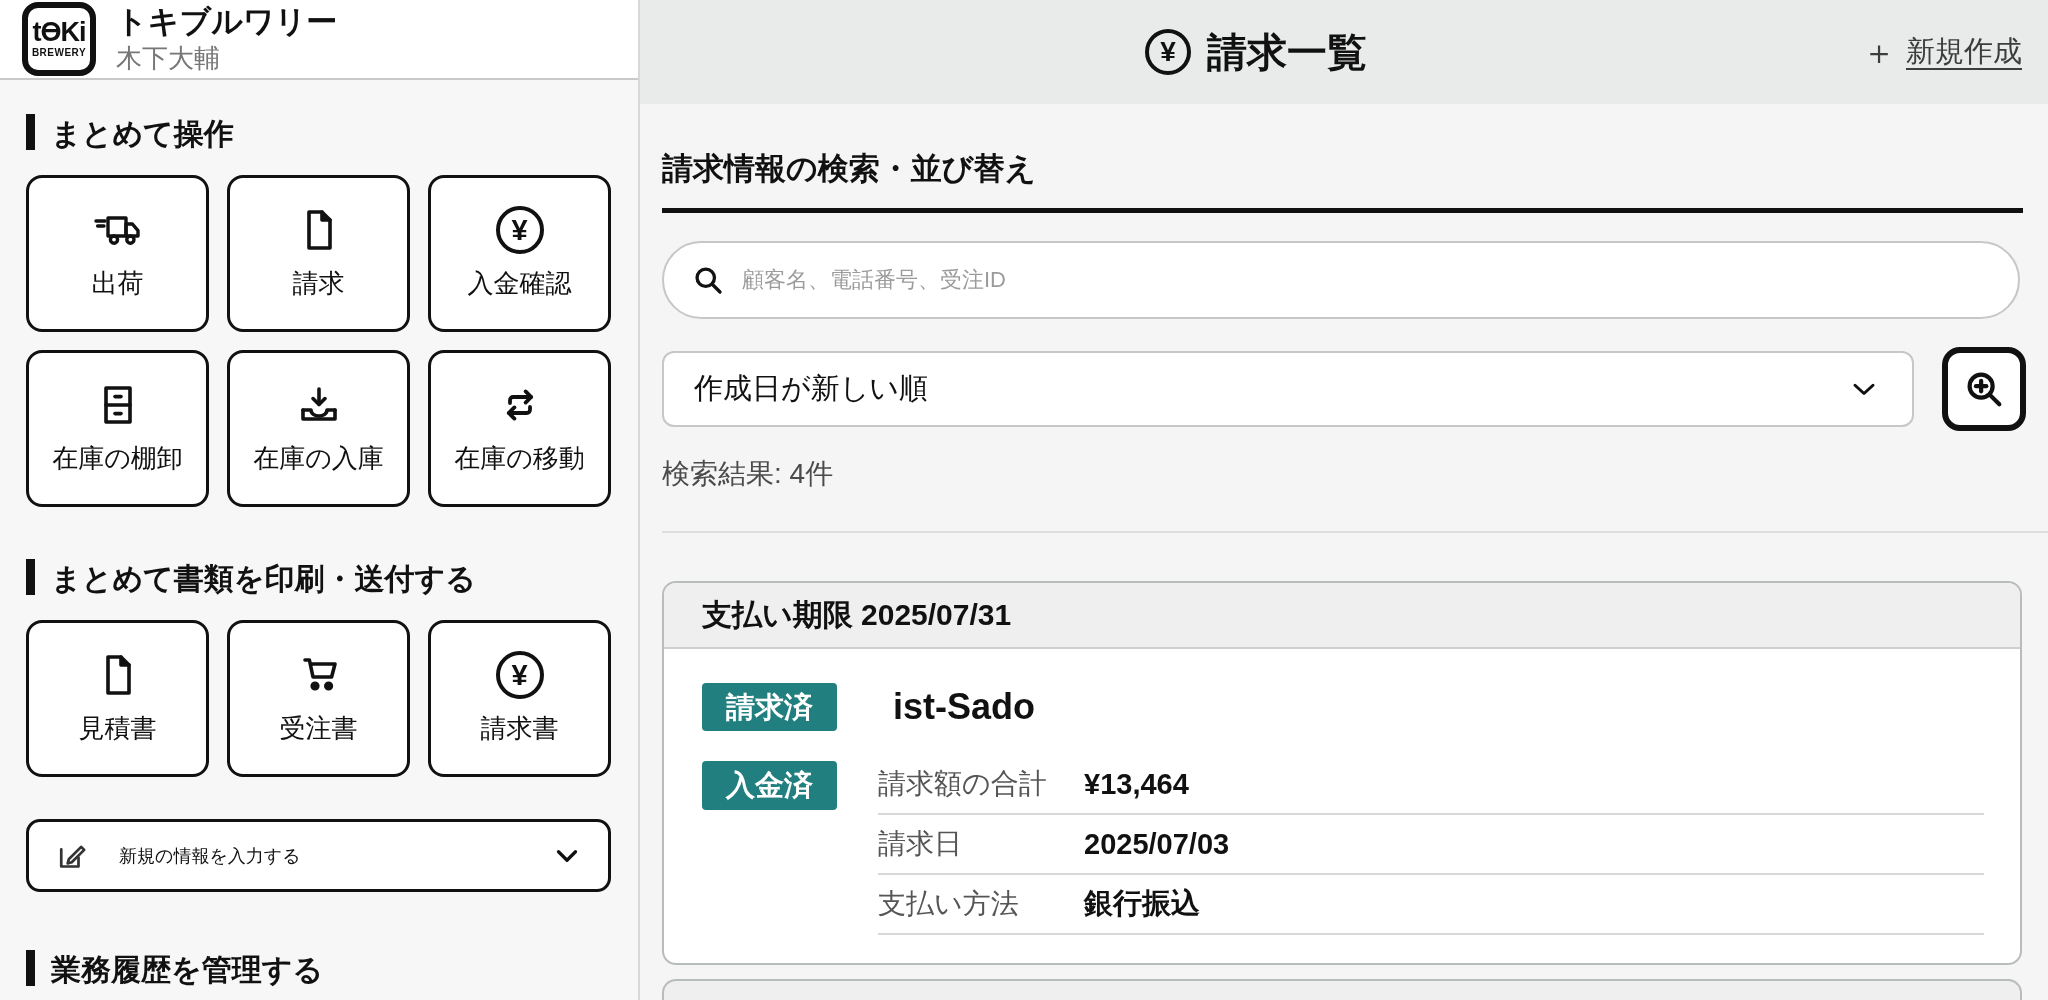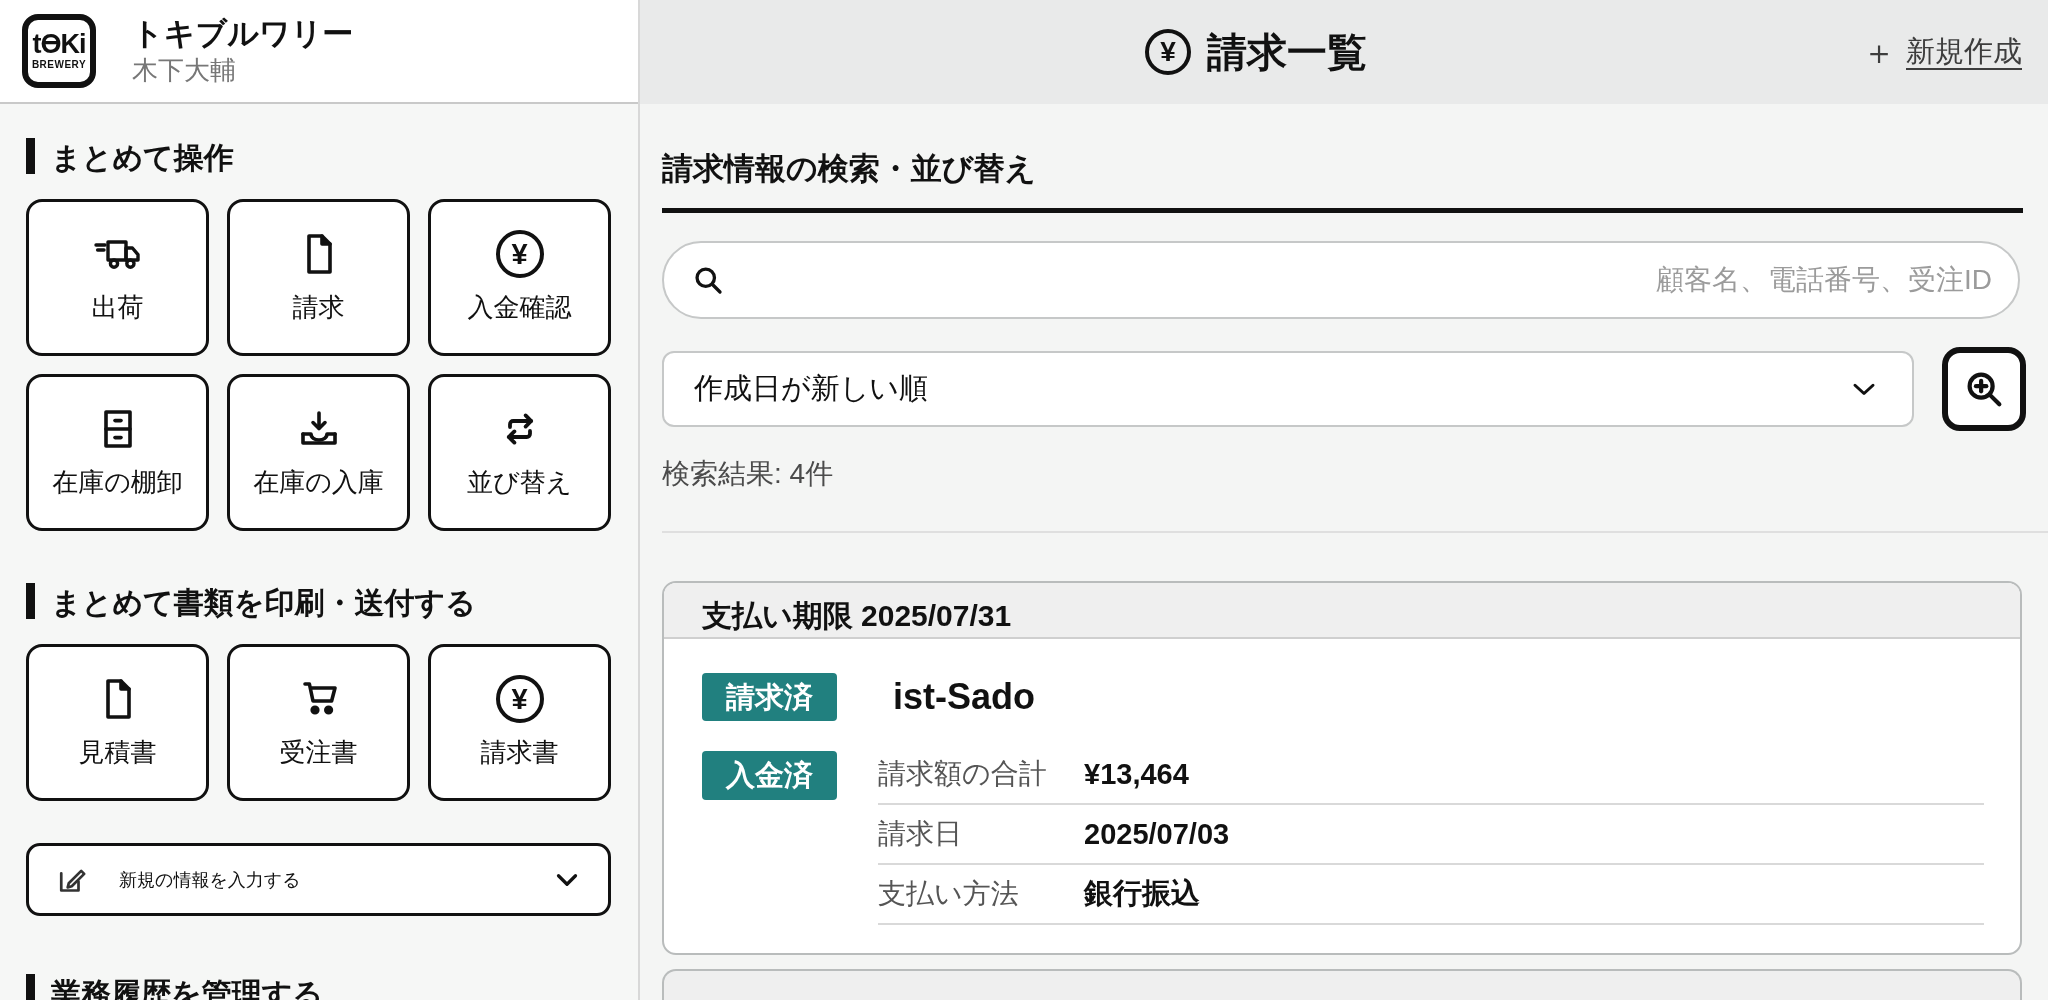--- a/index.html
+++ b/index.html
@@ -2,22 +2,22 @@
 <html><head>
 <meta charset="utf-8">
 <style>
   * { margin:0; padding:0; box-sizing:border-box; }
   html,body { width:2048px; height:1000px; overflow:hidden;
     font-family:"Liberation Sans","DejaVu Sans",sans-serif; background:#f4f5f4; color:#111; }
 
   
   #sidebar { position:absolute; left:0; top:0; width:640px; height:1000px;
     background:#f6f7f6; border-right:2px solid #d8d8d8; overflow:hidden; }
-  .profile { height:104px; background:#fff; border-bottom:2px solid #c9c9c9;
-    display:flex; align-items:center; padding:0 22px;gap:16px; }
+  .profile { height:80px; background:#fff; border-bottom:2px solid #c9c9c9;
+    display:flex; align-items:center; padding:0 22px; }
   .logo-box { width:74px; height:74px; border:6px solid #111; border-radius:16px;
     display:flex; flex-direction:column; align-items:center; justify-content:center;
     background:#fff; margin-right:20px; flex:none; }
   .logo-line1 { font-size:27px; font-weight:800; letter-spacing:-1px; line-height:1; }
   .logo-line2 { font-size:10px; font-weight:700; letter-spacing:.5px; line-height:1.3; }
   .company { font-size:31px; font-weight:700; line-height:1.25; }
   .user { font-size:26px; color:#777; line-height:1.25; }
   .side-body { padding:0 26px; }
   .section-title { display:flex; align-items:flex-start; gap:16px; }
   .section-bar { width:9px; height:36px; background:#111; flex:none; }
@@ -50,37 +50,37 @@
     display:flex; align-items:center; gap:10px; cursor:pointer; color:#3d3d3d; }
   .plus-glyph { font-size:34px; font-weight:400; line-height:1; }
   .create-label { font-size:29px; text-decoration:underline;
     text-underline-offset:7px; text-decoration-thickness:2px; }
   .content { padding-left:22px; }
   .search-heading { margin-top:44px; font-size:31px; font-weight:700; }
   .heading-rule { width:1361px; height:5px; background:#111; margin-top:18px; }
   .search-box { margin-top:28px; width:1358px; height:78px; background:#fff;
     border:2px solid #c6c8c8; border-radius:39px; display:flex; align-items:center;
     padding:0 26px; }
-  .search-box input { border:none; outline:none; flex:1; font-size:28px; margin-left:16px;
-    font-family:inherit; color:#222; background:transparent;text-align:right; }
+  .search-box input { border:none; outline:none; flex:1; font-size:22px; margin-left:16px;
+    font-family:inherit; color:#222; background:transparent; }
   .search-box input::placeholder { color:#9b9b9b; }
   .sort-row { margin-top:28px; display:flex; align-items:center; gap:28px; }
   .sort-select { width:1252px; height:76px; background:#fff; border:2px solid #c6c8c8;
     border-radius:12px; display:flex; align-items:center; justify-content:space-between;
     padding:0 30px; cursor:pointer; }
   .sort-value { font-size:29px; }
   .zoom-btn { width:84px; height:84px; background:#fff; border:6px solid #111;
     border-radius:18px; display:flex; align-items:center; justify-content:center; cursor:pointer; }
   .result-count { margin-top:24px; font-size:28px; color:#4b4b4b; }
   .list-divider { margin-top:38px; width:1386px; height:2px; background:#dfdfdf; }
 
   .card { margin-top:48px; width:1360px; background:#fff; border:2px solid #b9bcbc;
     border-radius:14px; overflow:hidden; }
-  .card-header { height:56px; background:#efefef; border-bottom:2px solid #cfcfcf;
-    display:flex; align-items:flex-end; padding:0 38px; }
+  .card-header { height:66px; background:#efefef; border-bottom:2px solid #cfcfcf;
+    display:flex; align-items:center; padding:0 38px; }
   .due-label { font-size:30px; font-weight:700; }
   .card-body { padding:26px 36px 0 38px; }
   .customer-row { display:flex; align-items:center; height:64px; }
   .badge { display:inline-flex; align-items:center; justify-content:center;
     background:#21807f; color:#fff; font-size:29px; font-weight:700;
     padding:7px 24px; border-radius:4px; line-height:1.2; }
   .customer-name { font-size:36px; font-weight:800; margin-left:56px; }
   .rows-wrap { display:flex; margin-top:16px; }
   .badge-col { width:176px; flex:none; padding-top:6px; }
   .rows-col { flex:1; }
@@ -155,21 +155,21 @@
         </svg>
         <div class="tile-label">在庫の入庫</div>
       </div>
       <div class="tile">
         <svg class="icon-svg" width="48" height="48" viewBox="0 0 24 24" fill="none" stroke="#111" stroke-width="1.9" stroke-linecap="round" stroke-linejoin="round">
           <path d="M7 11V9.6C7 8.7 7.7 8 8.6 8H17.5"></path>
             <path d="M14.8 5.2L17.6 8l-2.8 2.8"></path>
           <path d="M17 13v1.4c0 .9-.7 1.6-1.6 1.6H6.5"></path>
             <path d="M9.2 18.8L6.4 16l2.8-2.8"></path>
         </svg>
-        <div class="tile-label">並び替え</div>
+        <div class="tile-label">在庫の移動</div>
       </div>
     </div>
 
     <div class="section-title st-2">
       <div class="section-bar"></div>
       <div class="section-text">まとめて書類を印刷・送付する</div>
     </div>
 
     <div class="btn-grid">
       <div class="tile">

